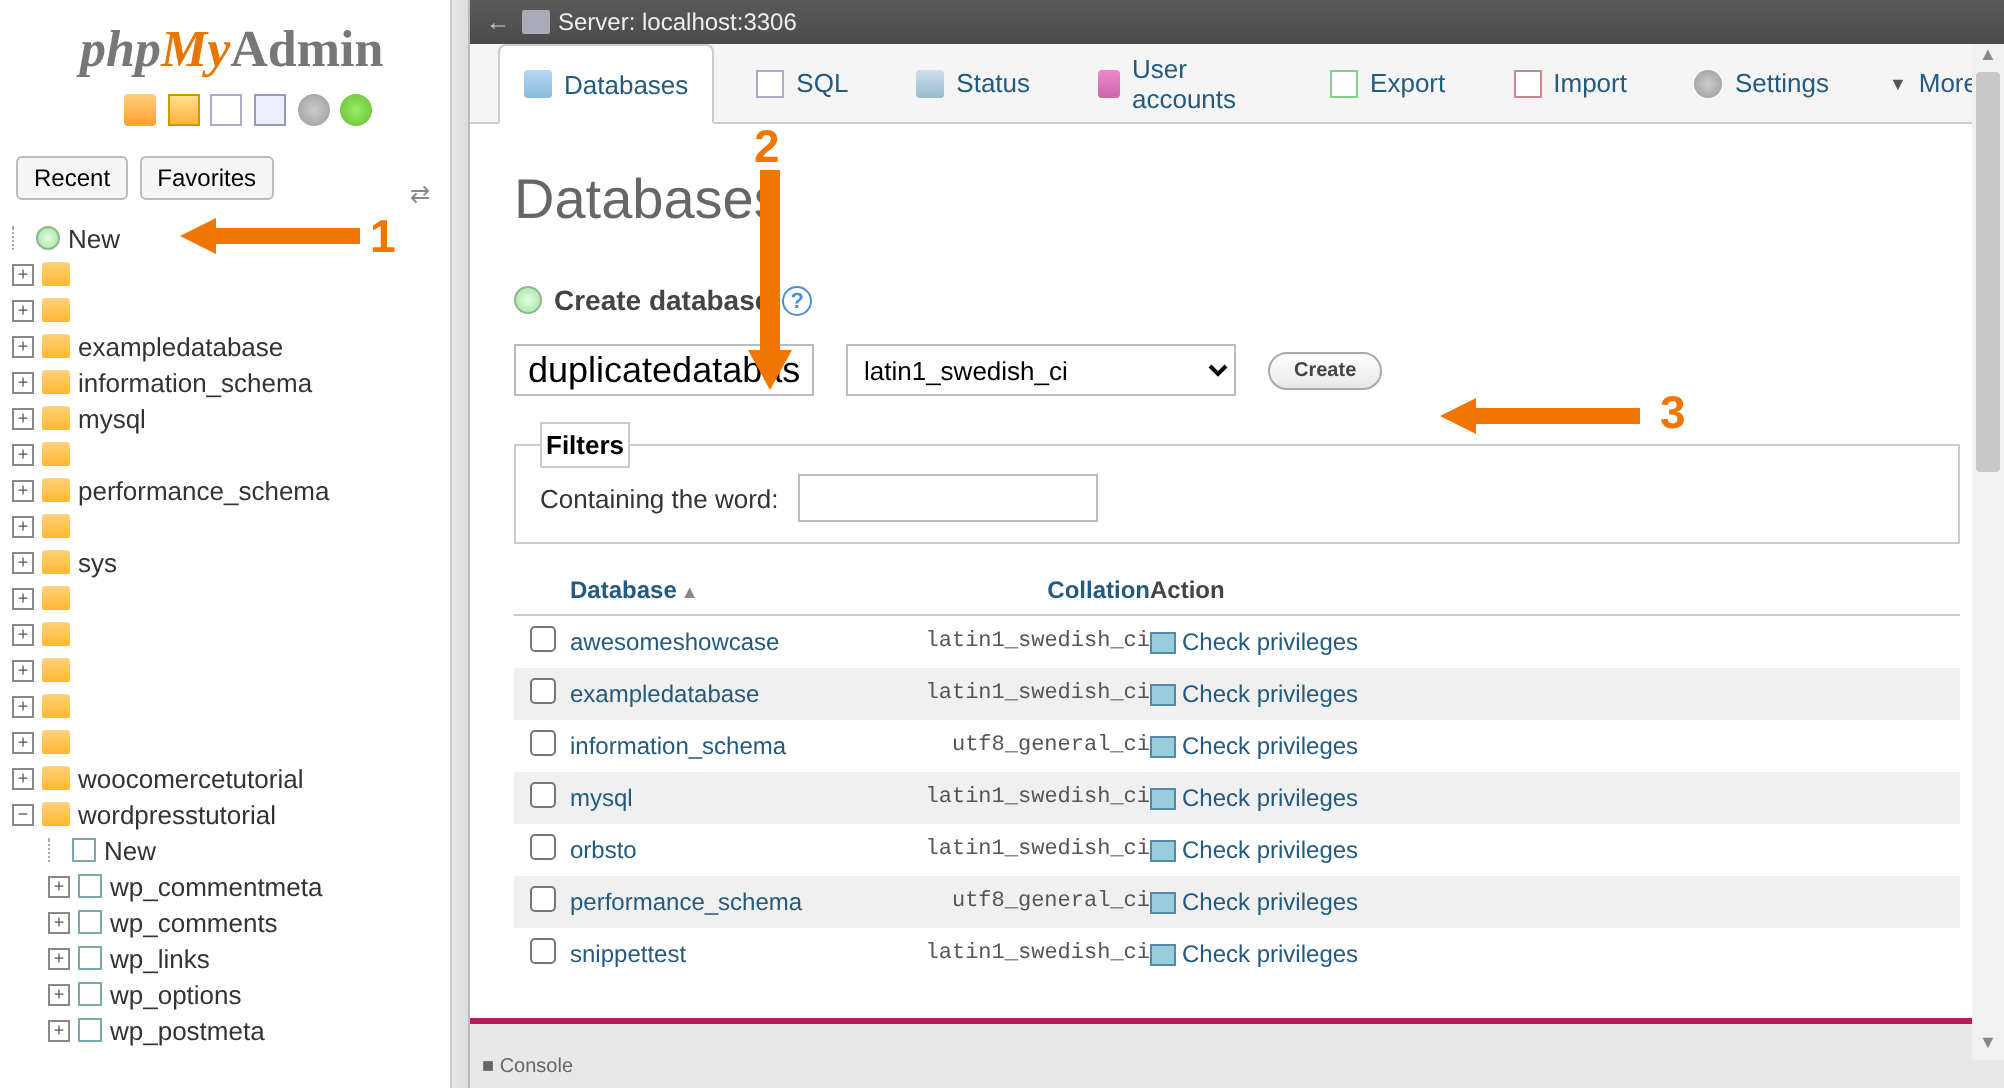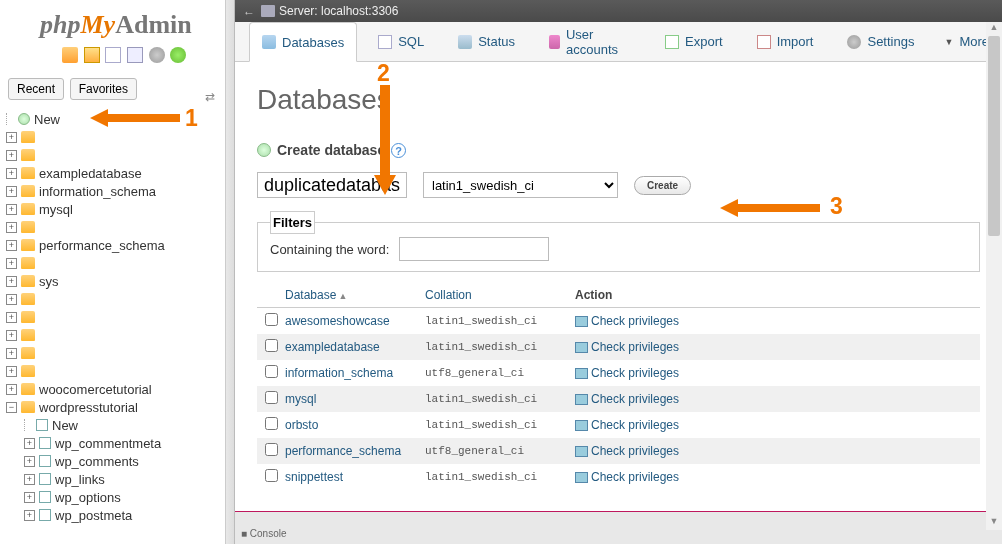--- a/index.html
+++ b/index.html
@@ -39,33 +39,33 @@
 .create-form { display: flex; align-items: center; gap: 16px; margin-bottom: 24px; }
 .create-form input[type=text] { width: 150px; height: 26px; padding: 2px 6px; border: 1px solid #bbb; font-size: 18px; }
 .create-form select { width: 195px; height: 26px; border: 1px solid #bbb; background: #fff; font-size: 13px; padding: 0 4px; }
 .btn { display: inline-block; padding: 3px 12px; border: 1px solid #aaa; border-radius: 12px; background: linear-gradient(#fff,#e8e8e8); font-size: 10px; font-weight: bold; color: #444; cursor: pointer; }
 .filters-box { border: 1px solid #ccc; padding: 14px 12px 10px 12px; position: relative; margin-bottom: 10px; }
 .filters-legend { position: absolute; top: -12px; left: 12px; background: #fff; border: 1px solid #ccc; padding: 3px 2px; font-size: 13px; font-weight: bold; }
 .filters-box .row { display: flex; align-items: center; gap: 10px; font-size: 13px; color: #333; }
 .filters-box input { width: 150px; height: 24px; border: 1px solid #bbb; padding: 2px 6px; }
 .dblist { margin-top: 6px; }
 .dblist .hdr { display: flex; align-items: center; height: 26px; border-bottom: 1px solid #ccc; background: #fff; font-size: 12px; }
-.dblist .hdr .th { color: #235a81; font-weight: normal; }
+.dblist .hdr .th { color: #235a81; font-weight: bold; }
 .dblist .row { display: flex; align-items: center; height: 26px; font-size: 12px; }
 .dblist .row.alt { background: #f0f0f0; }
 .dblist .col-chk { width: 28px; text-align: center; }
 .dblist .col-db { width: 140px; color: #235a81; }
 .dblist .hdr .col-db a { color: #235a81; text-decoration: none; }
-.dblist .col-coll { width: 150px; font-family: 'Courier New', monospace; font-size: 11px; color: #555; }
+.dblist .col-coll { width: 150px; font-family: 'Courier New', monospace; font-size: 11px; color: #555; text-align: right; }
 .dblist .hdr .col-coll { font-family: Arial; font-size: 12px; color: #235a81; }
 .dblist .col-action { flex: 1; font-weight: bold; color: #444; }
 .dblist .row .col-action { font-weight: normal; color: #235a81; }
 .dblist .privicon { display: inline-block; width: 13px; height: 11px; background: #9cd; border: 1px solid #58a; margin-right: 3px; vertical-align: middle; }
 .sort-tri { font-size: 9px; color: #888; margin-left: 2px; }
-.console { position: absolute; bottom: 0; left: 0; right: 0; height: 14px; background: #e8e8e8; border-top: 1px solid #be185d; font-size: 10px; padding: 16px 6px; color: #666; }
+.console { position: absolute; bottom: 0; left: 0; right: 0; height: 14px; background: #e8e8e8; border-top: 3px solid #be185d; font-size: 10px; padding: 16px 6px; color: #666; }
 .divider { position: absolute; left: 226px; top: 0; width: 9px; height: 544px; background: linear-gradient(to right,#e8e8e8,#ddd); border-right: 1px solid #bbb; }
 
 .annot { position: absolute; pointer-events: none; z-index: 100; }
 .annot .bigtxt { font-family: Arial; font-size: 23px; color: #f17600; font-weight: bold; }
 .scrollbar { position: absolute; right: 0; top: 22px; width: 16px; bottom: 14px; background: #f1f1f1; }
 .scrollbar .thumb { position: absolute; left: 2px; right: 2px; top: 14px; height: 200px; background: #c7c7c7; border-radius: 2px; }
 .scrollbar .arr { position: absolute; left: 0; right: 0; height: 14px; text-align: center; font-size: 9px; color: #888; }
 .scrollbar .arr.up { top: 0; }
 .scrollbar .arr.dn { bottom: 0; }
 

